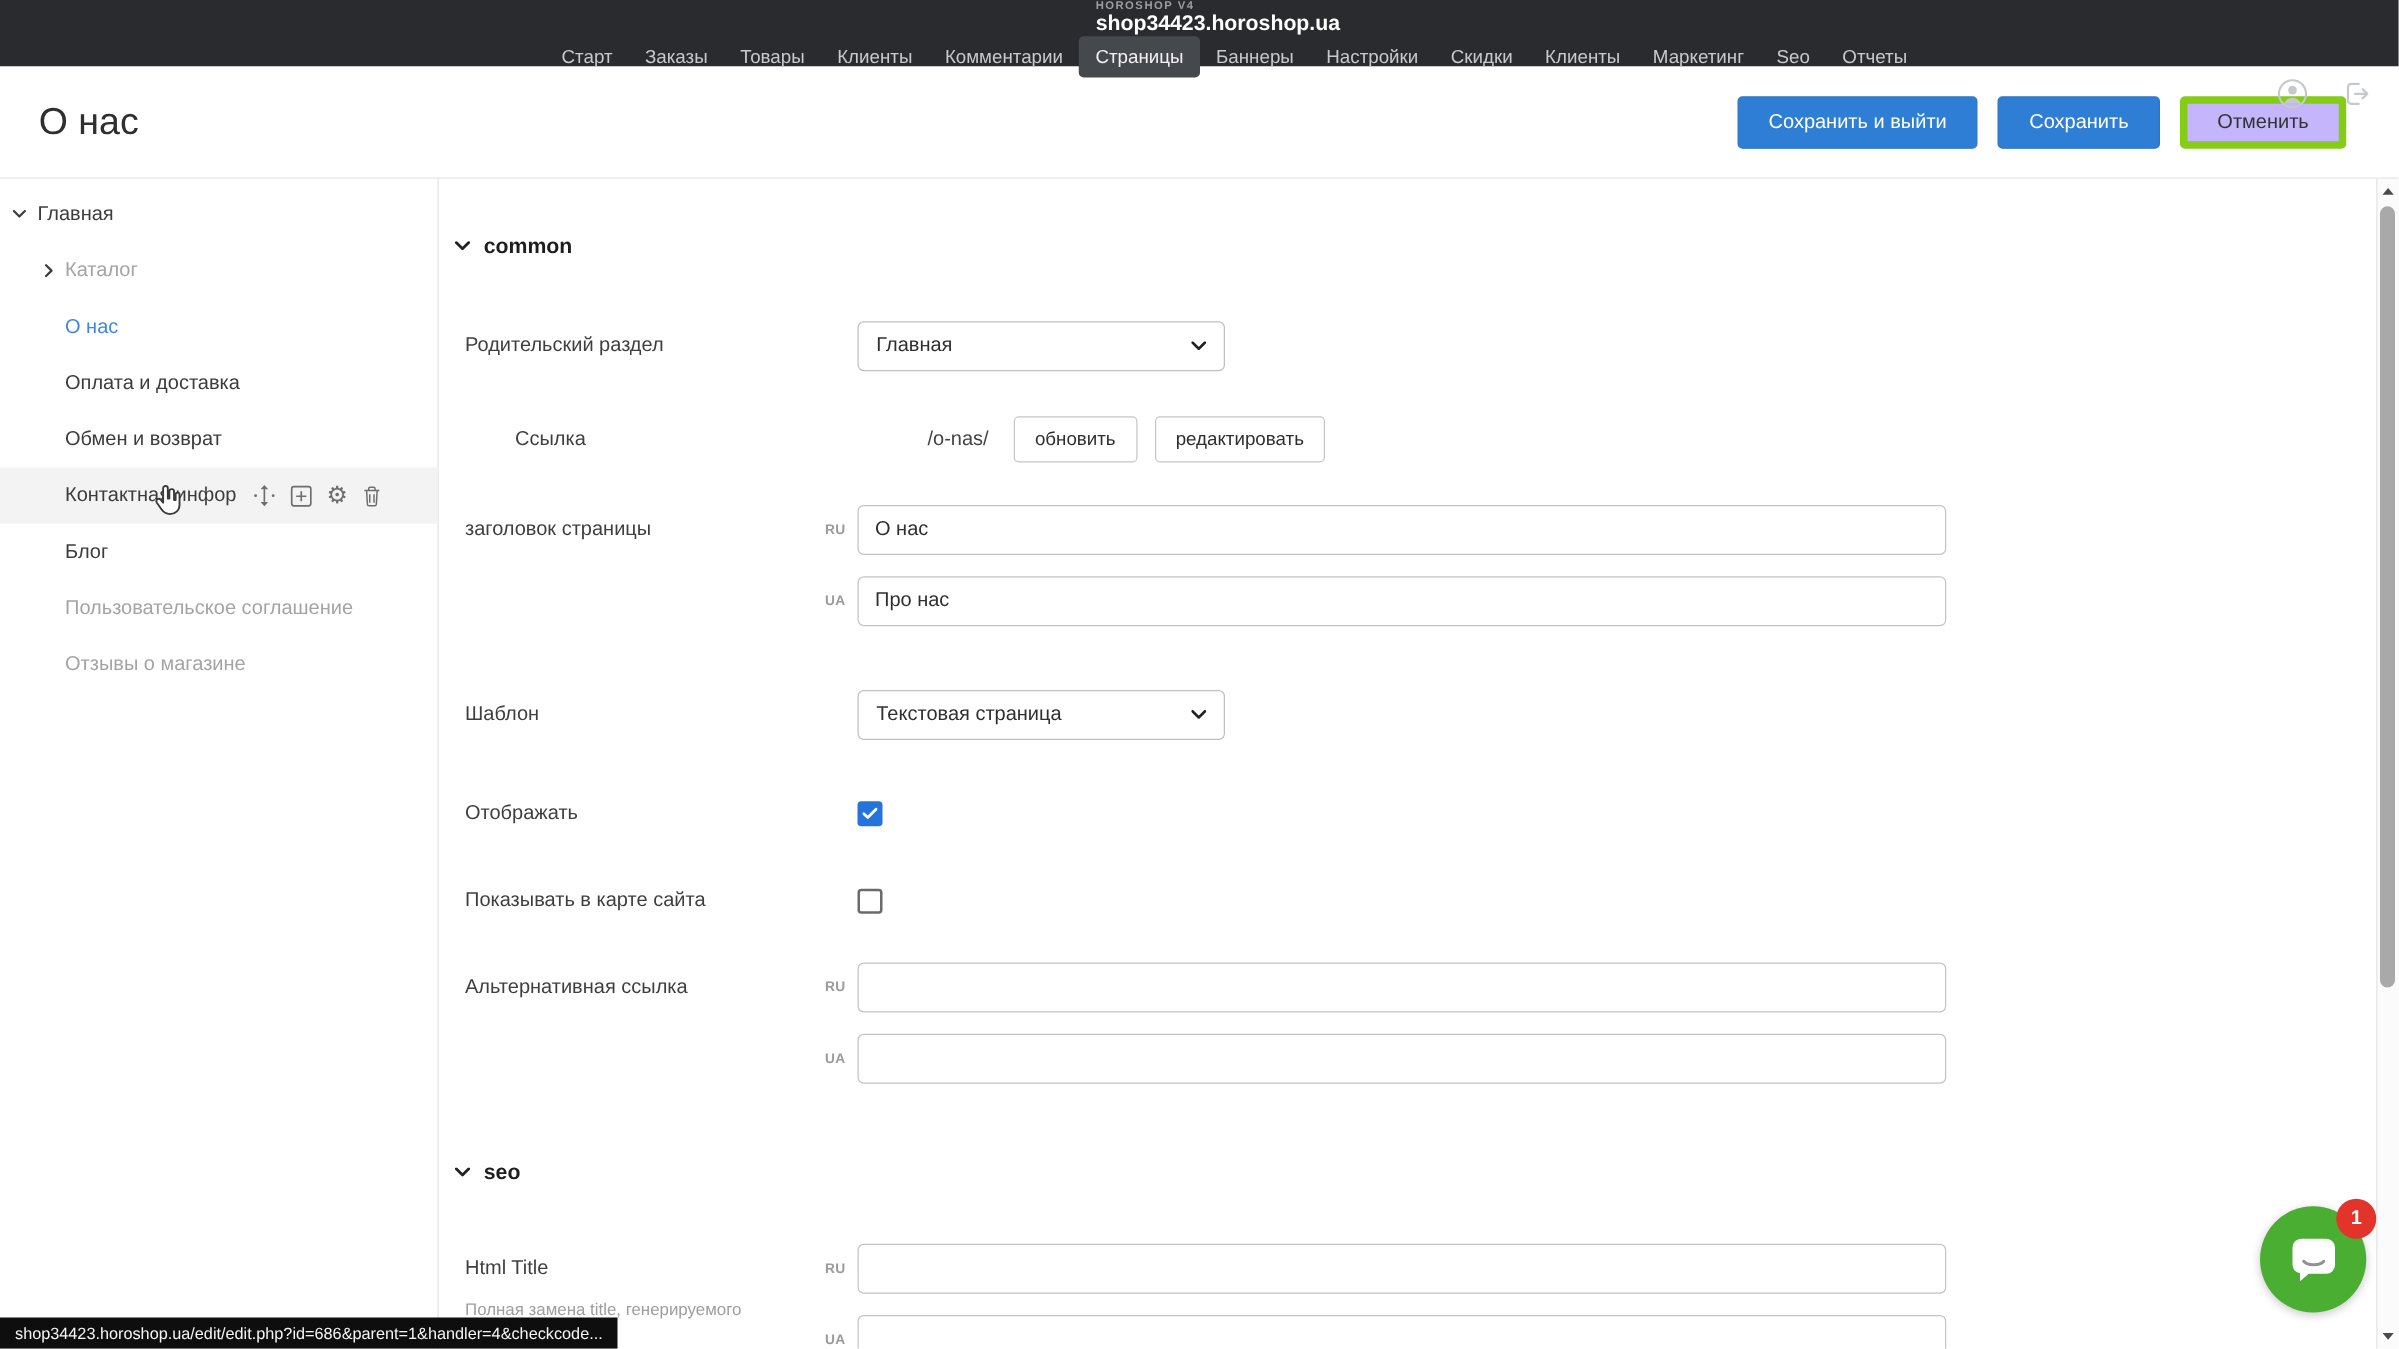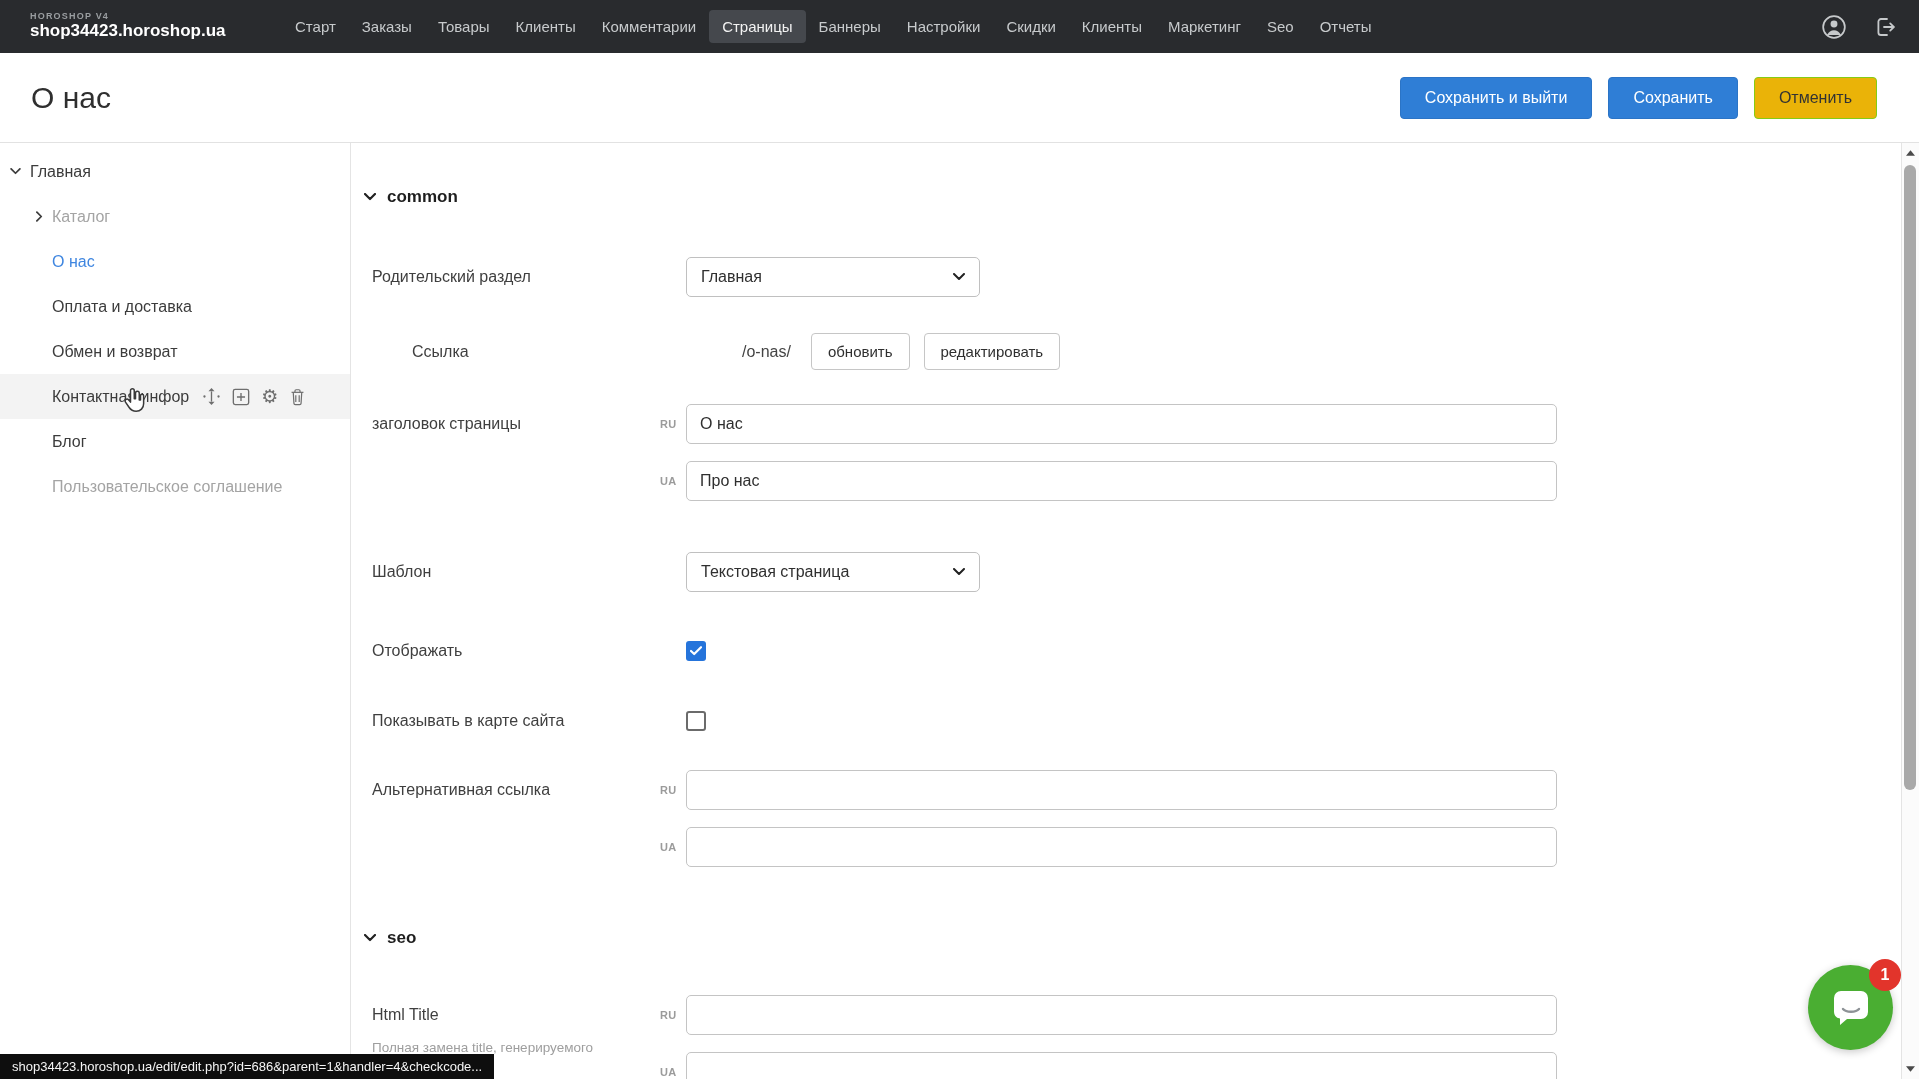--- a/index.html
+++ b/index.html
@@ -4,40 +4,40 @@
 <style>
   * { box-sizing: border-box; margin: 0; padding: 0; }
   html,body { width:1919px; height:1079px; }
   body {
     font-family: "Liberation Sans", "DejaVu Sans", sans-serif;
     background:#fff; position:relative; overflow:hidden; color:#3f3f3f;
   }
 
   
   .topbar { position:absolute; top:0; left:0; width:100%; height:53px;
-    background:#292b2e; display:flex; align-items:center; z-index:40; }
+    background:#292b2e; display:flex; align-items:center; z-index:40;flex-direction:column; }
   .logo { margin-left:30px; min-width:196px; line-height:1.1; cursor:default; }
   .logo-version { font-size:9px; font-weight:bold; letter-spacing:1.2px; color:#9a9ea1; display:block; }
   .logo-domain  { font-size:17px; font-weight:bold; color:#ffffff; display:block; }
   .nav { display:flex; align-items:center; margin-left:56px; }
   .nav-item { font-size:15px; color:#c7cacc; padding:8px 13px; border-radius:4px;
     cursor:pointer; white-space:nowrap; }
   .nav-item.active { background:#45484d; color:#f2f2f2; }
   .topbar-icons { margin-left:auto; margin-right:22px; display:flex; align-items:center; gap:26px; color:#c6c9cb; }
   .topbar-icons svg { display:block; cursor:pointer; }
 
   
   .page-header { position:absolute; top:53px; left:0; width:100%; height:90px;
     background:#fff; border-bottom:1px solid #e2e2e2; display:flex; align-items:center; }
   .page-title { margin-left:31px; font-size:30px; color:#2f2f2f; }
   .header-buttons { margin-left:auto; margin-right:42px; display:flex; gap:16px; }
   .btn { height:42px; border-radius:4px; font-size:16px; padding:0 24px;
     font-family:inherit; cursor:pointer; }
   .btn-primary { background:#2f7ed6; border:1px solid #2b74c6; color:#fff; }
-  .btn-secondary { background:#eab308; border:1px solid #84cc16; color:#333; }
+  .btn-secondary { background:#c4b5fd; border:6px solid #84cc16; color:#333; }
 
   
   .sidebar { position:absolute; top:143px; left:0; width:351px; bottom:0;
     background:#fff; border-right:1px solid #e4e4e4; padding-top:6px; }
   .tree-item { height:45px; display:flex; align-items:center; font-size:16px;
     color:#3c3c3c; cursor:pointer; }
   .tree-item .chev { display:flex; align-items:center; margin-right:9px; }
   .tree-item.lvl0 { padding-left:10px; }
   .tree-item.lvl1 { padding-left:52px; }
   .tree-item.lvl1.has-chev { padding-left:36px; }
@@ -206,20 +206,23 @@
         </svg>
       </span>
     </span>
   </div>
   <div class="tree-item lvl1">
     <span>Блог</span>
   </div>
   <div class="tree-item lvl1 muted">
     <span>Пользовательское соглашение</span>
   </div>
+  <div class="tree-item lvl1 muted">
+    <span>Отзывы о магазине</span>
+  </div>
   <span class="cursor-hand">
     <svg width="30" height="30" viewBox="0 0 24 24">
       <path d="M10 4.5c0-.8.7-1.5 1.5-1.5S13 3.7 13 4.5V11h1V6.5c0-.8.7-1.5 1.5-1.5s1.5.7 1.5 1.5V12h1V8.6c0-.7.6-1.3 1.2-1.3.7 0 1.3.6 1.3 1.3V15c0 3.5-2.5 6-6 6-2.6 0-4.2-1-5.7-3.2L6 13.7c-.5-.8-.3-1.7.4-2.2.6-.4 1.5-.3 2 .3l1.6 1.9z" fill="#fff" stroke="#3a3a3a" stroke-width="1.2" stroke-linejoin="round"></path>
     </svg>
   </span>
 </div>
 
 <div class="main">
   <div class="form">
 

